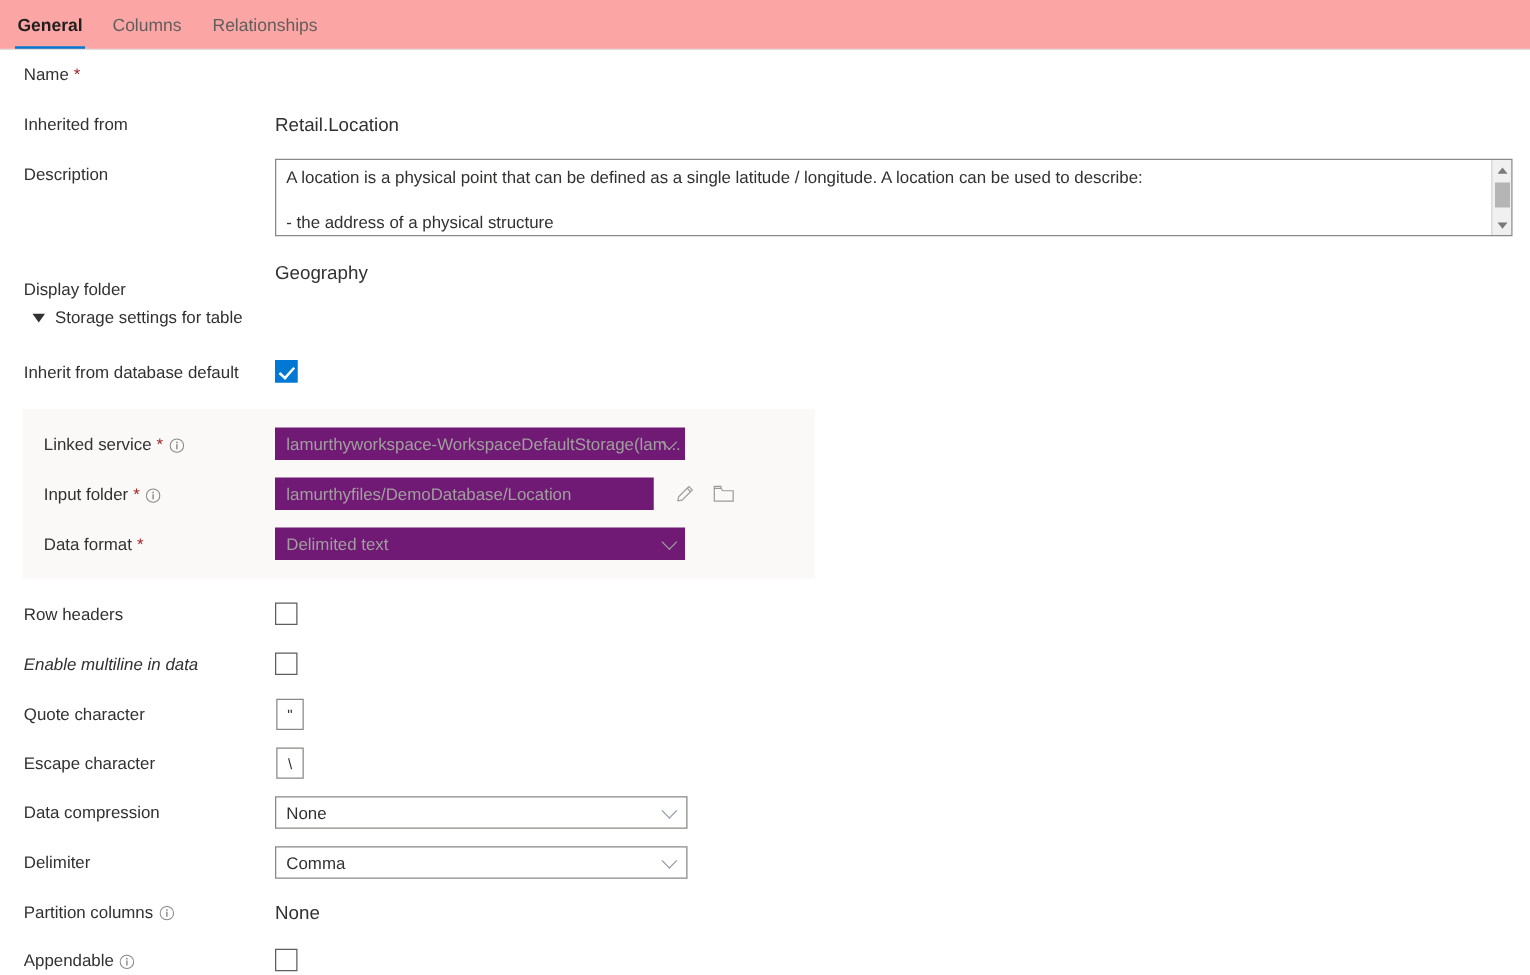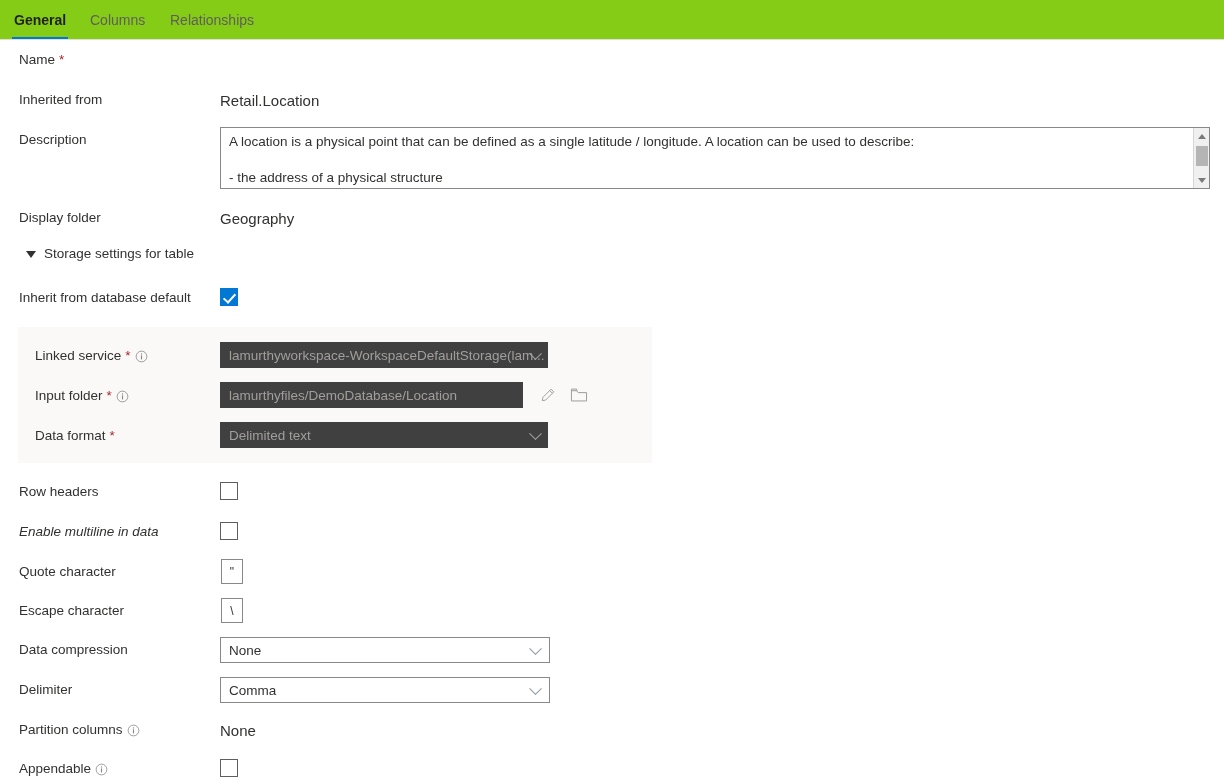--- a/index.html
+++ b/index.html
@@ -15,21 +15,21 @@
 
   
   .top-artifact {
     position: absolute; left: 773px; top: 0; width: 17px; height: 4px;
     background: #1b1b1b;
   }
 
   
   .tabstrip {
     position: absolute; left: 0; top: 0; width: 1224px; height: 40px;
-    border-bottom: 1px solid #e1dfdd; background: #84cc16;
+    border-bottom: 1px solid #e1dfdd; background: #fca5a5;
   }
   .tab {
     position: absolute; top: 0; height: 39px;
     display: flex; align-items: center;
     font-size: 14px; color: #605e5c; cursor: pointer;
     padding: 0 2px; white-space: nowrap;
   }
   .tab.active { color: #201f1e; font-weight: 600; }
   .tab.active::after {
     content:""; position: absolute; left: 0; right: 0; bottom: 0;
@@ -113,21 +113,21 @@
   
   .gpanel {
     position: absolute; left: 18px; top: 327px; width: 634px; height: 136px;
     background: #faf9f8;
   }
   .dis-lbl {
     position: absolute; font-size: 13.5px; color: #323130;
     display:flex; align-items:center; gap:4px; white-space: nowrap;
   }
   .dis-field {
-    position: absolute; background: #404040; border: 1px solid transparent;
+    position: absolute; background: #701a75; border: 1px solid transparent;
     height: 26px; display:flex; align-items:center;
     font-size: 13.5px; color: #a19f9d; padding: 0 8px; overflow:hidden;
     white-space: nowrap;
   }
   .dis-field .chev { position:absolute; right: 7px; top: 50%; }
   .chev {
     width: 9px; height: 9px; border-right: 1.4px solid #a0a0a0; border-bottom: 1.4px solid #a0a0a0;
     transform: translateY(-65%) rotate(45deg); display:block;
   }
   .chev.dark { border-color: #8f9aa6; }
@@ -195,21 +195,21 @@
       <div class="sb-arrow up">
           <i></i>
         </div>
       <div class="sb-thumb"></div>
       <div class="sb-arrow down">
           <i></i>
         </div>
     </div>
   </div>
 
-  <div class="lbl" style="top:210px;">
+  <div class="lbl" style="top:224px;">
     <span>Display folder</span>
   </div>
   <div class="static-val" style="top:210px;">Geography</div>
 
   <div class="section-head">
     <span class="tri-down"></span>
     <span>Storage settings for table</span>
   </div>
 
   <div class="lbl" style="top:290px;">

